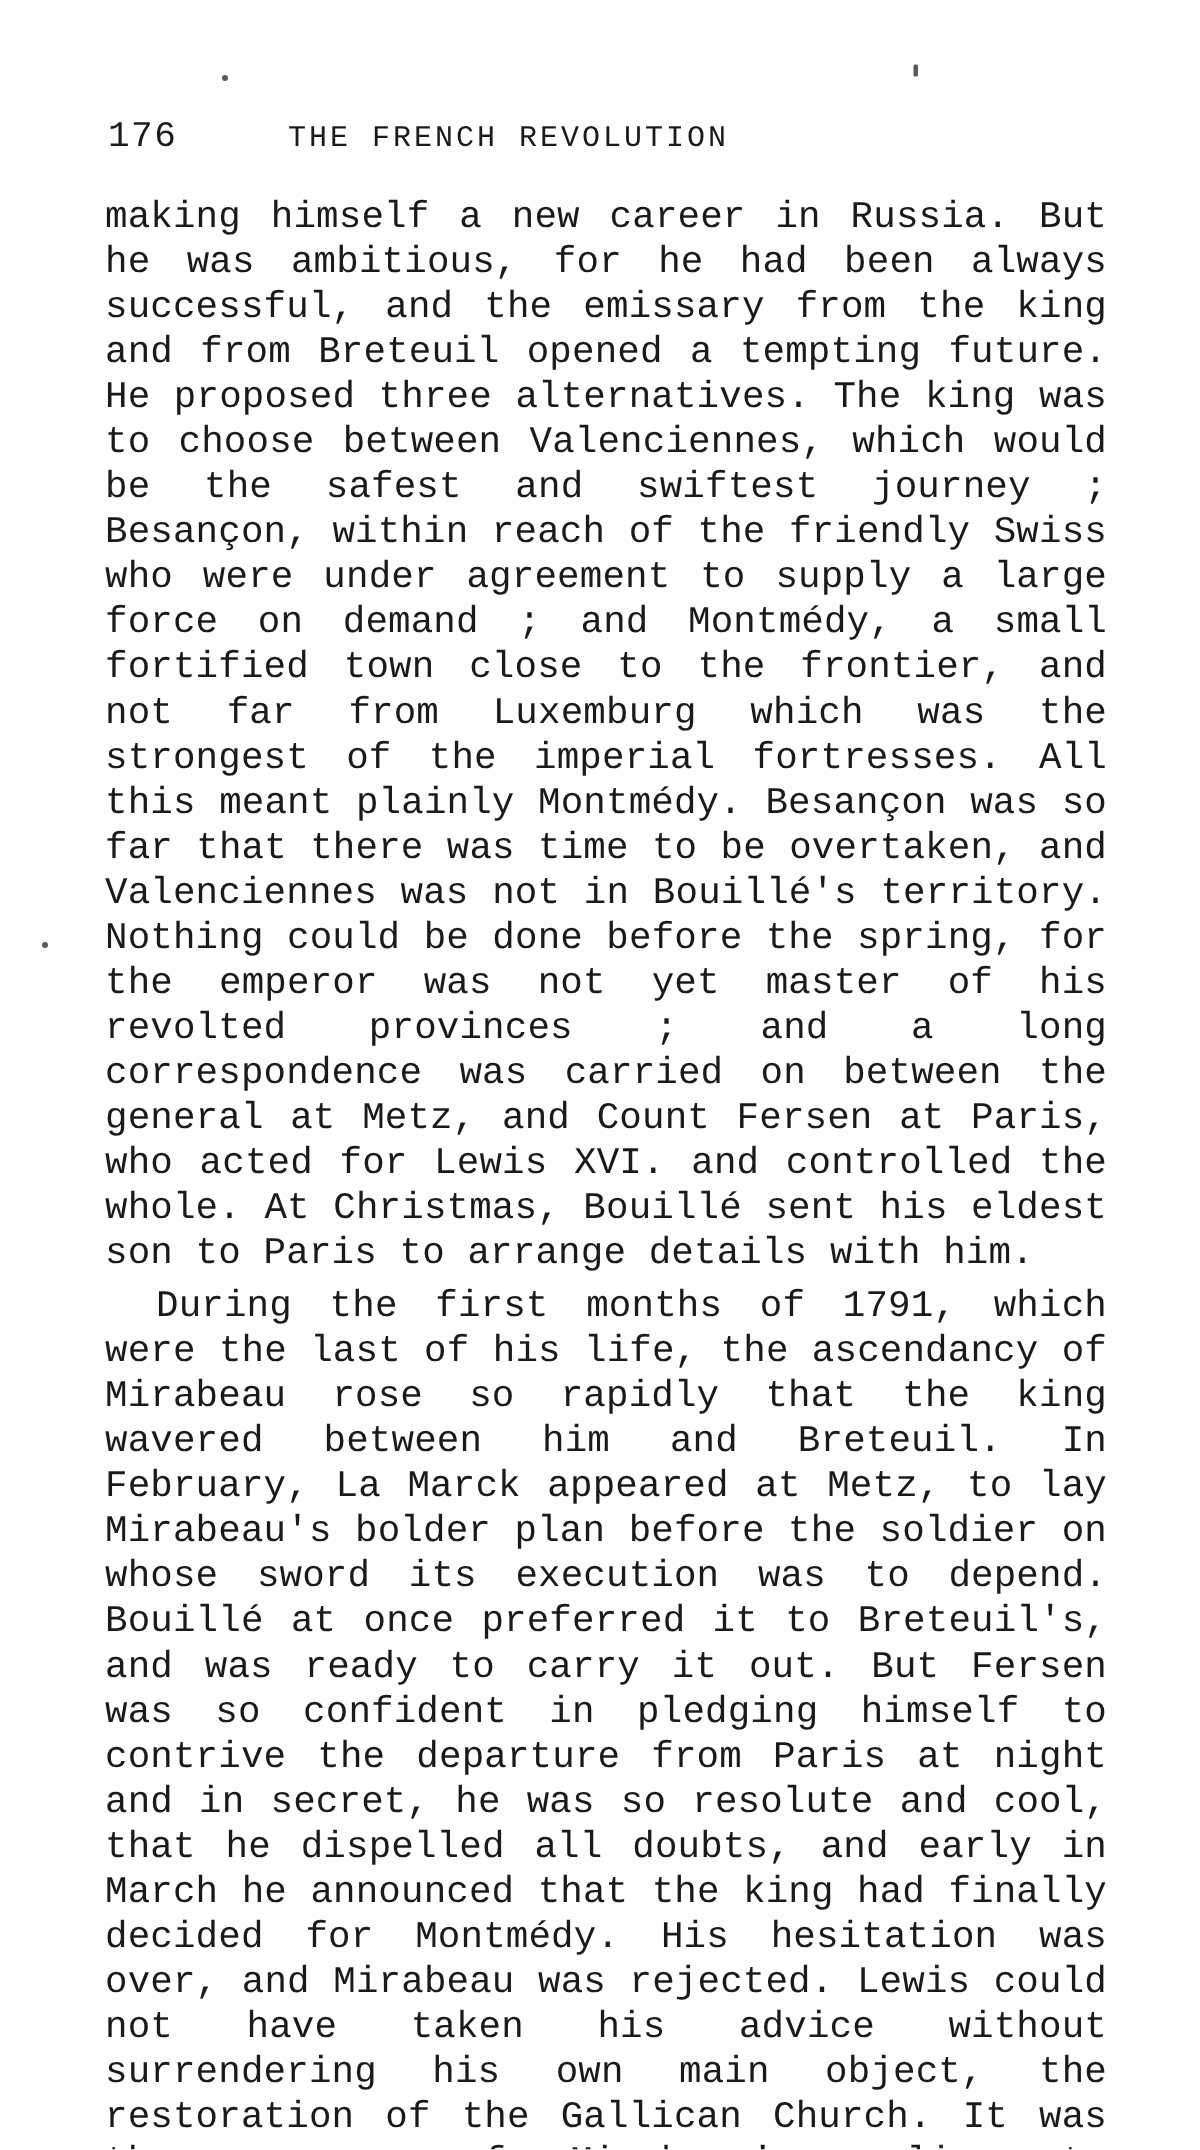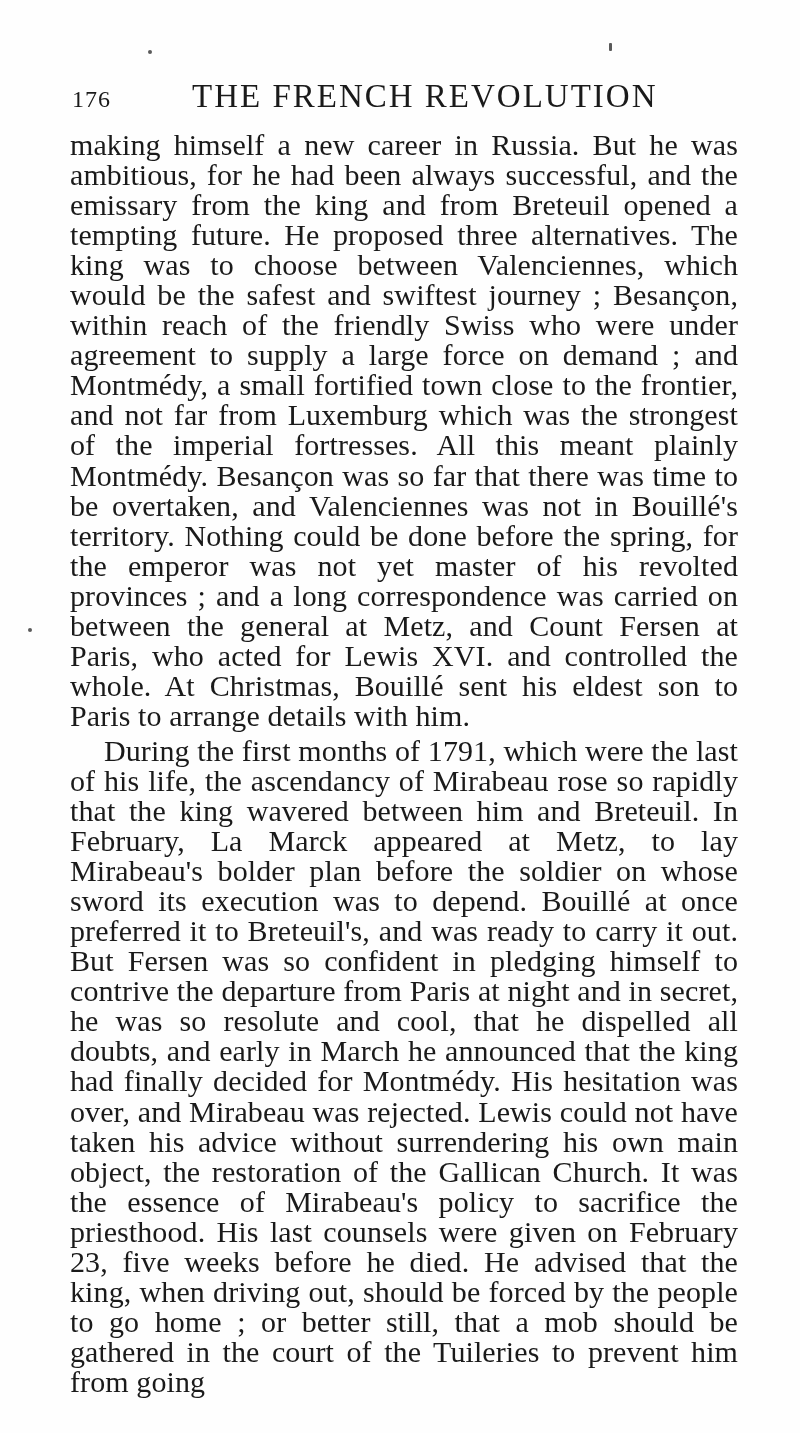--- a/index.html
+++ b/index.html
@@ -15,20 +15,21 @@
     color: #1a1a1a;
   }
   .page {
     position: absolute;
     top: 0;
     left: 0;
     width: 800px;
     height: 1433px;
     background: #fefefe;
     overflow: hidden;
+    font-family: Liberation Mono, monospace;
   }
   .speck {
     position: absolute;
     background: #5a5a5a;
     border-radius: 50%;
   }
   .speck-a { left: 148px; top: 50px; width: 4px; height: 4px; }
   .speck-b { left: 609px; top: 43px; width: 3px; height: 8px; border-radius: 1px; }
   .speck-c { left: 28px; top: 628px; width: 4px; height: 4px; }
 
@@ -39,34 +40,34 @@
     width: 666px;
     display: flex;
     align-items: baseline;
   }
   .folio {
     font-size: 24px;
     letter-spacing: 1px;
     width: 120px;
   }
   .running-title {
-    font-size: 33px;
+    font-size: 20px;
     letter-spacing: 2.0px;
     white-space: nowrap;
   }
 
   .body-text {
     position: absolute;
     left: 70px;
     top: 130px;
     width: 668px;
   }
   .para {
     margin: 0;
-    font-size: 30px;
+    font-size: 25px;
     line-height: 30.05px;
     text-align: justify;
     text-justify: inter-word;
     letter-spacing: 0.1px;
   }
   .para + .para {
     margin-top: 5px;
   }
   .para.indent {
     text-indent: 34px;

